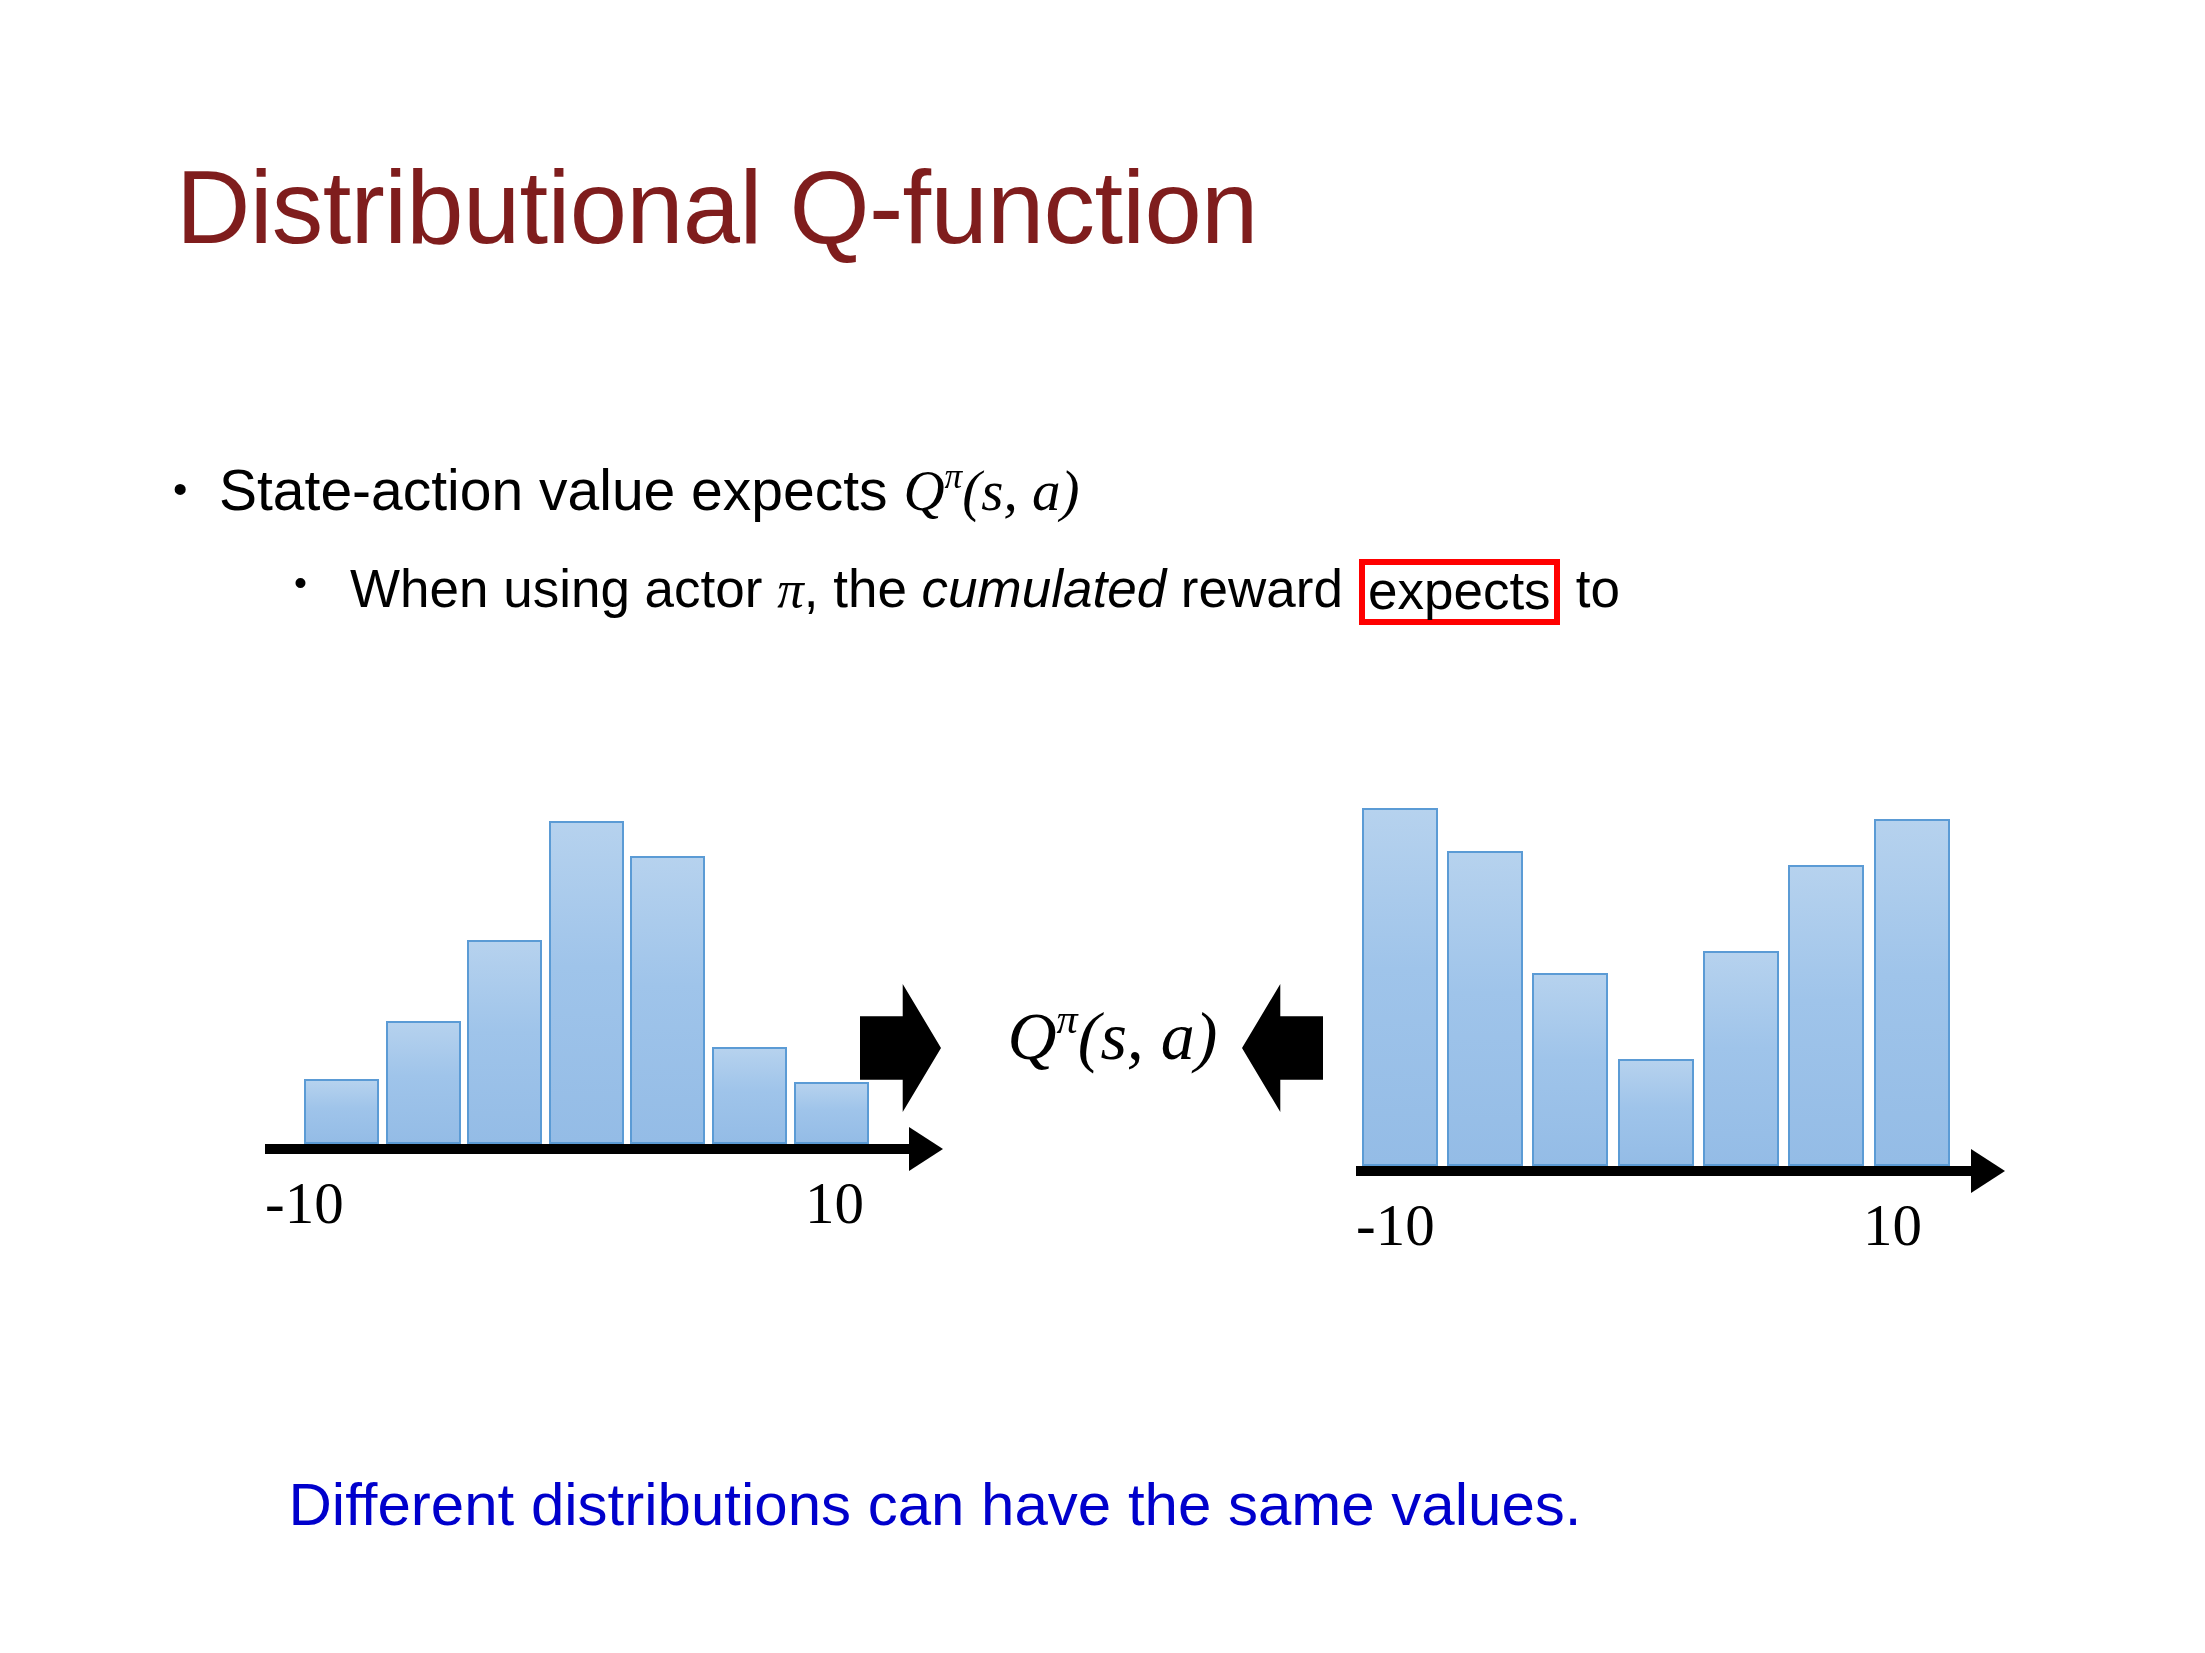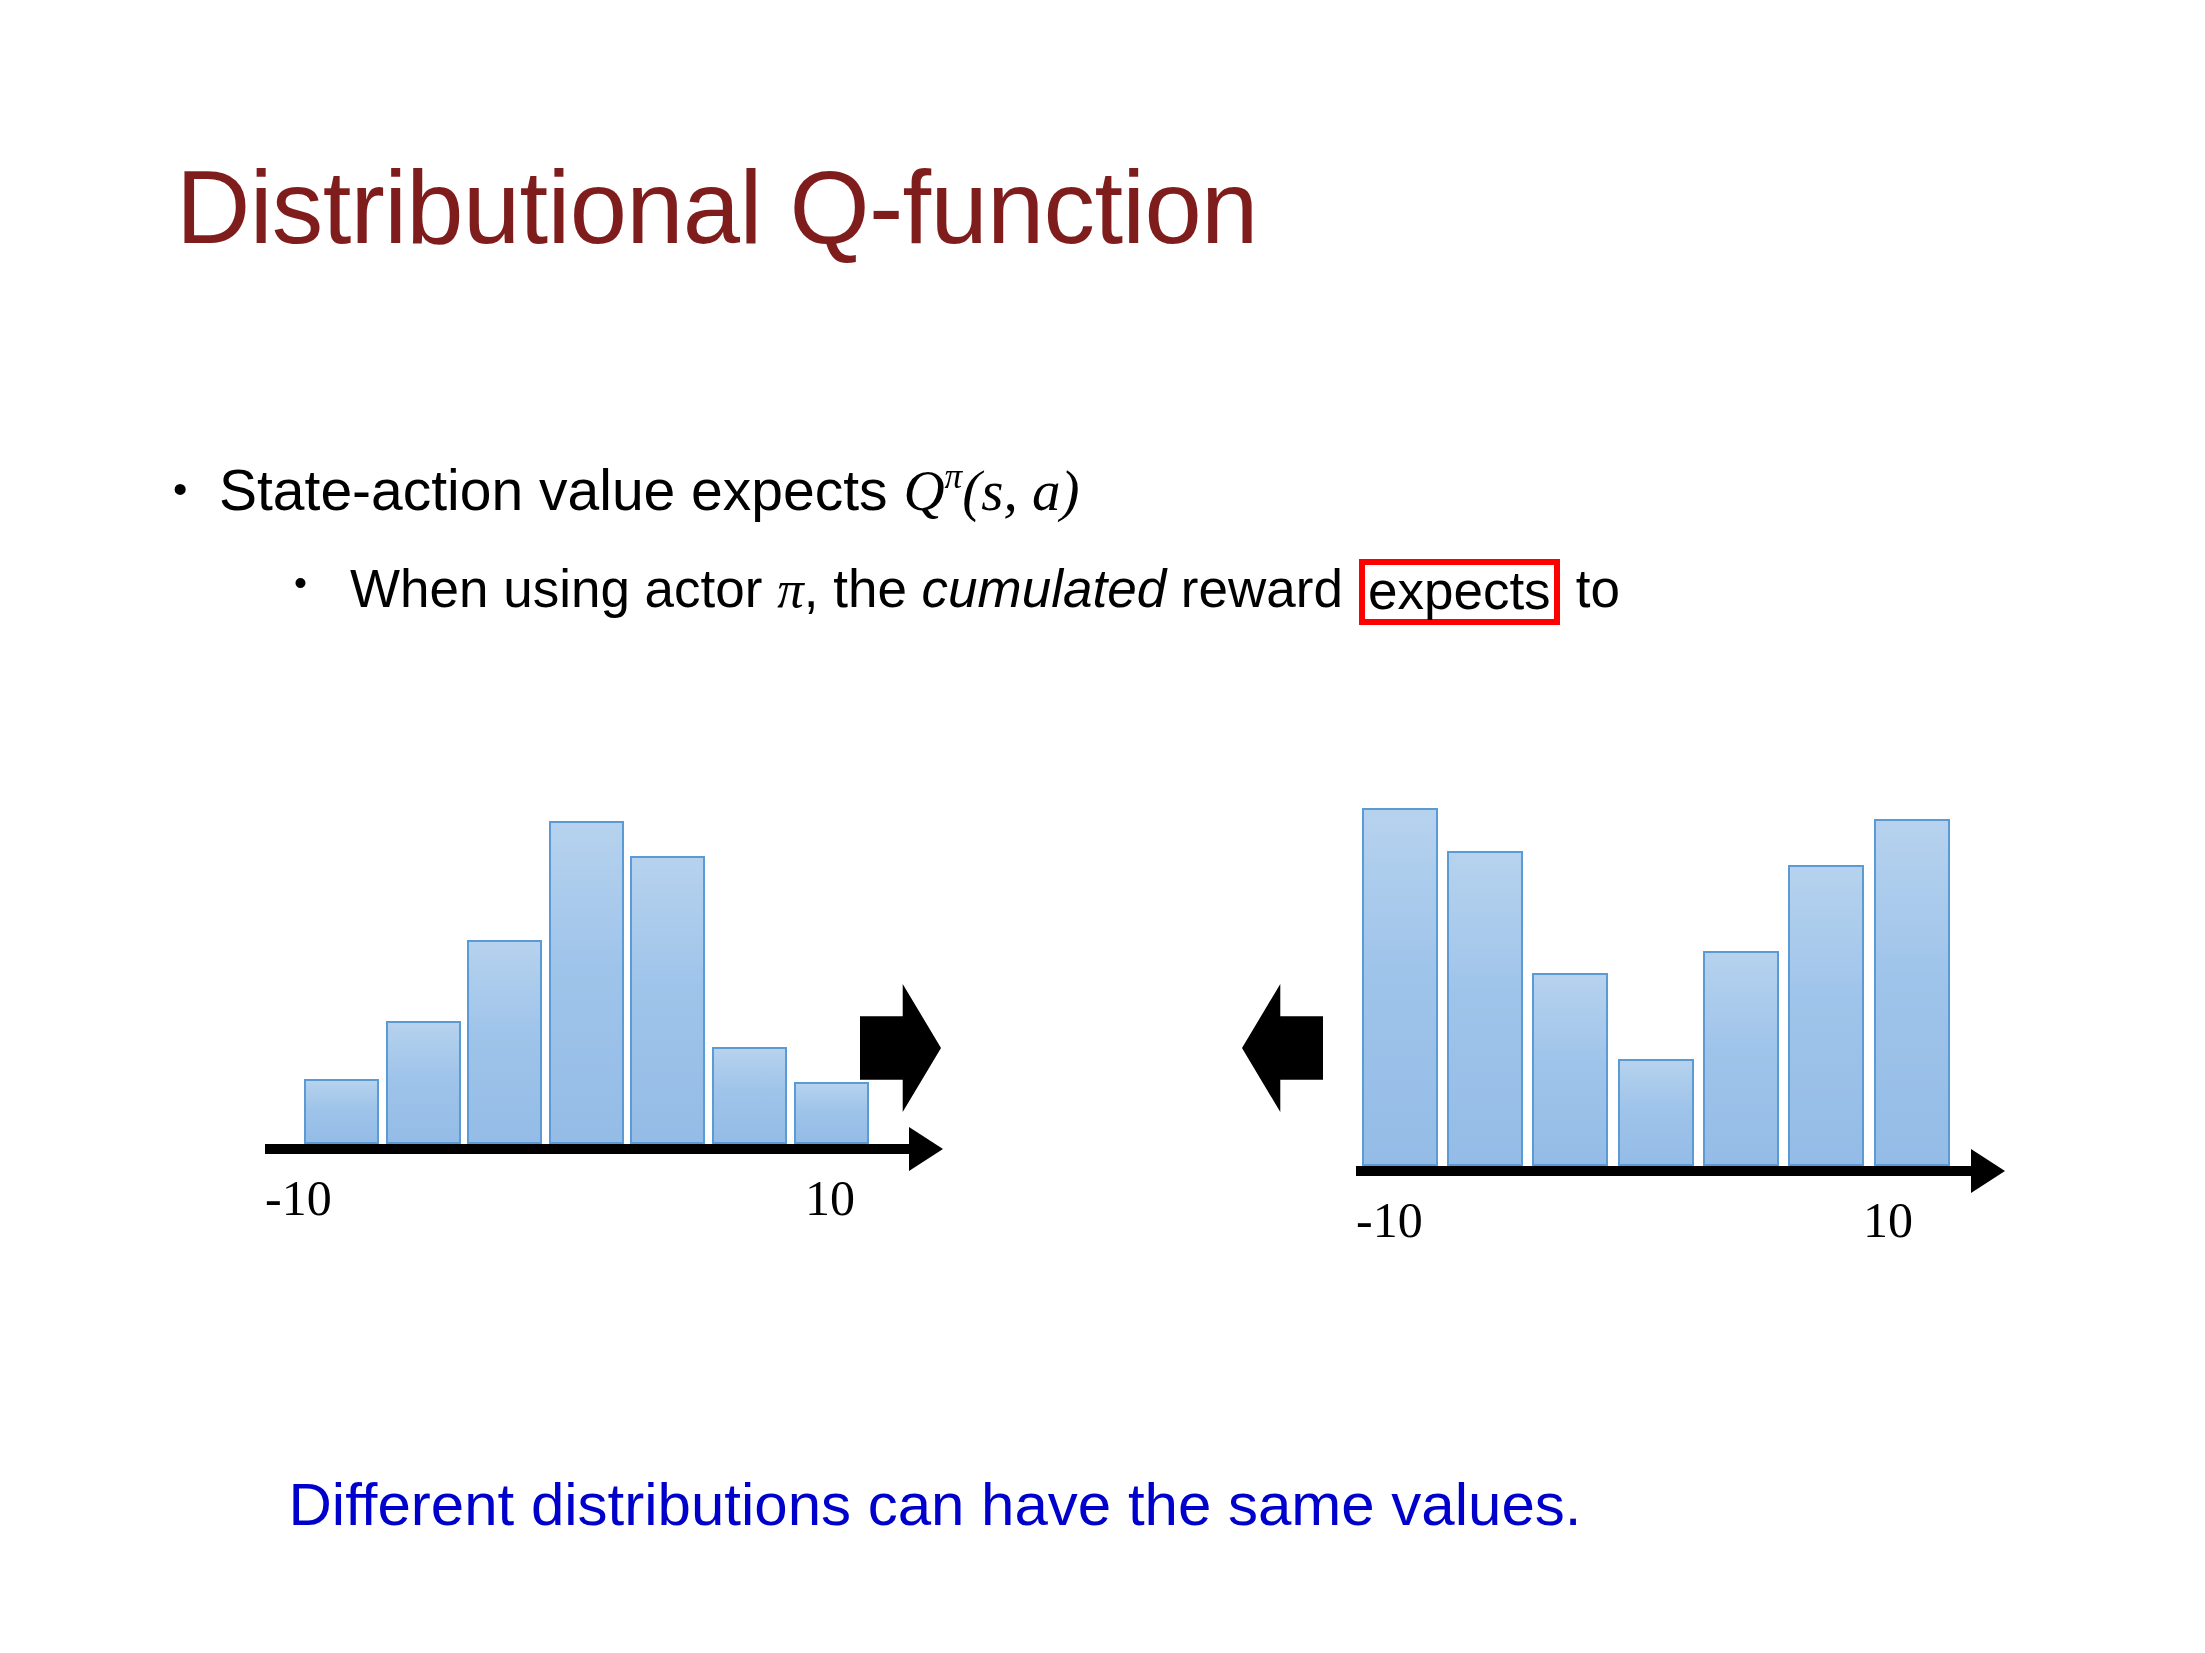--- a/index.html
+++ b/index.html
@@ -119,21 +119,21 @@
   .axis-head {
     position: absolute;
     width: 0;
     height: 0;
     border-top: 22px solid transparent;
     border-bottom: 22px solid transparent;
     border-left: 34px solid #000000;
   }
   .axis-tick-label {
     position: absolute;
-    font-size: 50px;
+    font-size: 59px;
     font-family: "Liberation Serif", serif;
     color: #000000;
     white-space: nowrap;
   }
 
   
   #center-group {
     position: absolute;
     left: 860px;
     top: 978px;
@@ -207,20 +207,21 @@
   <div class="axis-tick-label" style="left:540px; top:368px;">10</div>
 </div>
 
 <div id="center-group">
   <div class="blockarrow" style="left:0px;">
     <svg width="81" height="140" viewBox="0 0 110 190">
       <polygon points="0,52 58,52 58,8 110,95 58,182 58,138 0,138" fill="#000000"></polygon>
     </svg>
   </div>
 
+  <div id="center-formula"><span>Q</span><span class="supp">π</span><span>(s, a)</span></div>
 
   <div class="blockarrow" style="left:382px;">
     <svg width="81" height="140" viewBox="0 0 110 190">
       <polygon points="110,52 52,52 52,8 0,95 52,182 52,138 110,138" fill="#000000"></polygon>
     </svg>
   </div>
 </div>
 
 <div class="chart" id="right-chart" style="left:1356px; top:801px; width:662px; height:434px;">
   <div class="bars" id="right-bars">

